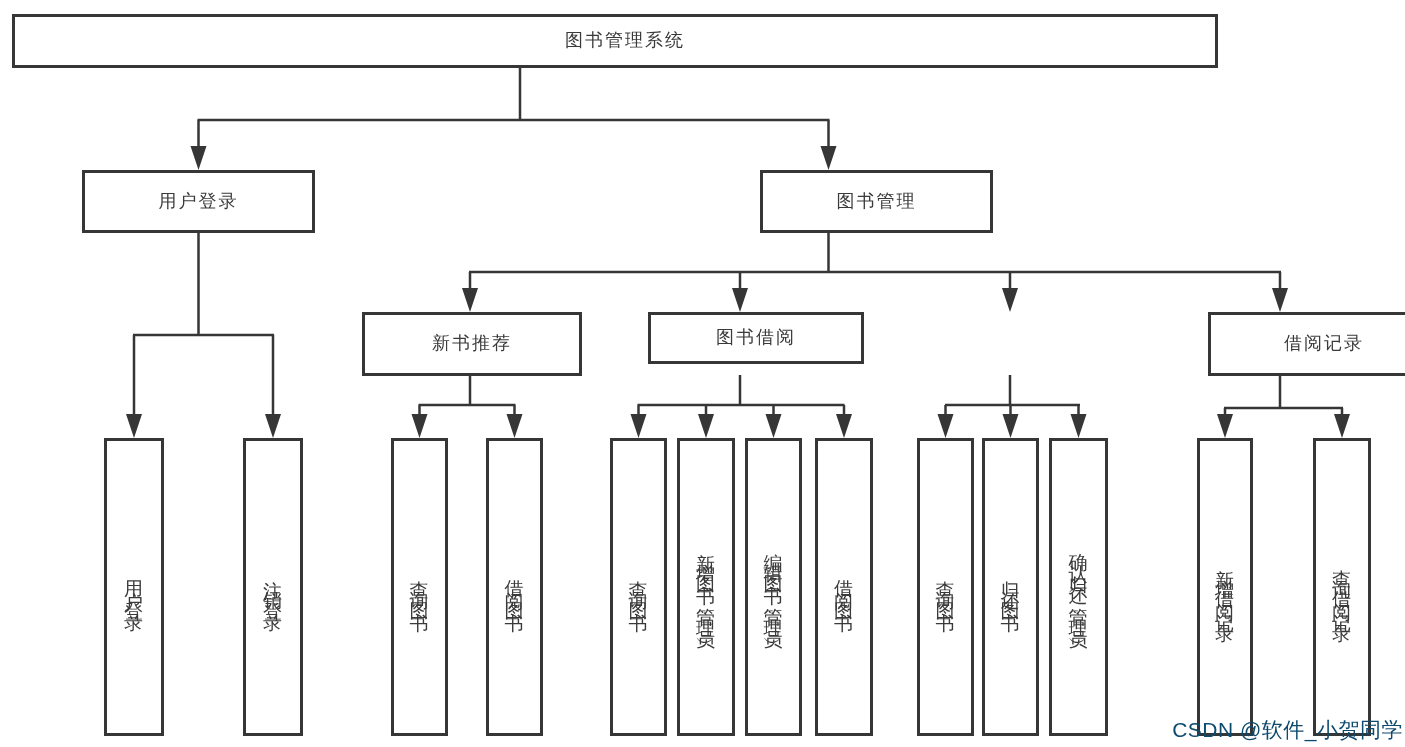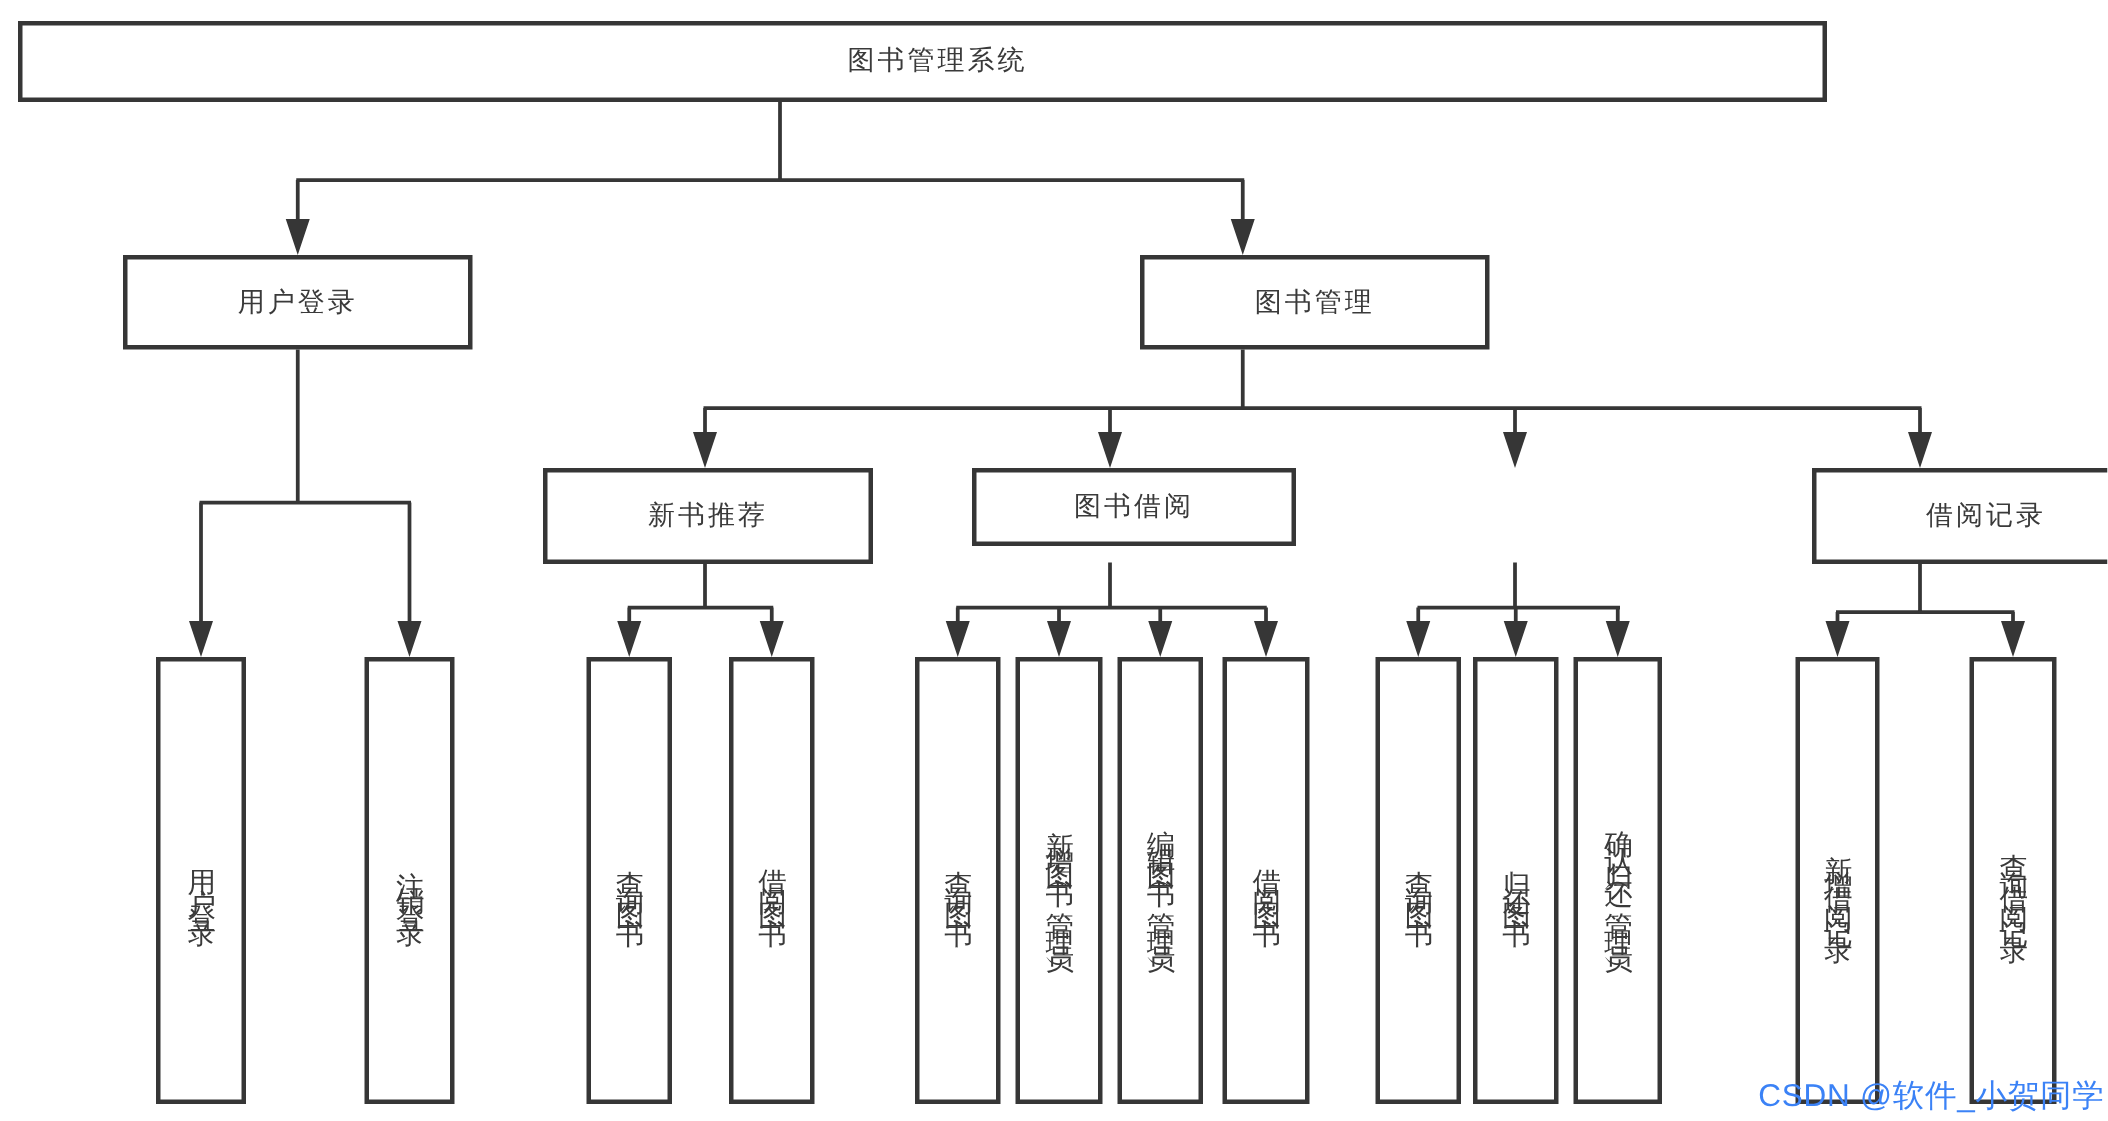--- a/index.html
+++ b/index.html
@@ -14,21 +14,21 @@
     display:flex;align-items:center;justify-content:center;
     color:#3a3a3a;font-size:18px;line-height:1.1;white-space:nowrap;
   }
   .h{letter-spacing:2px;}
   .v{
     writing-mode:vertical-rl;
     letter-spacing:11px;line-height:1;font-size:19px;
   }
   .watermark{
     position:absolute;right:2px;top:716px;z-index:2;
-    font-size:21px;color:#3b82f6;letter-spacing:0.5px;white-space:nowrap;
+    font-size:21px;color:#0c4a6e;letter-spacing:0.5px;white-space:nowrap;
   }
 </style>
 </head>
 <body>
 
 <div class="stage">
 
   <svg id="wires" width="1405" height="747" viewBox="0 0 1405 747" aria-hidden="true">
     <path id="wire-lines" fill="none" stroke-width="2.5" d="M520 66V121M198.5 232V336M828.5 232V273M470 375V406M740 375V406M1010 375V406M1280 375V409M197.5 120H829.5M133 335H274M469 272H1281M418.5 405H515.5M637.5 405H844.5M945 405H1080M1224 408H1343M198.5 120V154M828.5 120V154M134 335V422M273 335V422M470 272V296M740 272V296M1010 272V296M1280 272V296M419.5 405V422M514.5 405V422M638.5 405V422M706 405V422M773.5 405V422M844 405V422M945.5 405V422M1010.5 405V422M1078.5 405V422M1225 408V422M1342 408V422" stroke="#363636"></path>
     <path id="wire-heads" stroke="none" d="M198.5 170L190.5 146H206.5ZM828.5 170L820.5 146H836.5ZM134 438L126 414H142ZM273 438L265 414H281ZM470 312L462 288H478ZM740 312L732 288H748ZM1010 312L1002 288H1018ZM1280 312L1272 288H1288ZM419.5 438L411.5 414H427.5ZM514.5 438L506.5 414H522.5ZM638.5 438L630.5 414H646.5ZM706 438L698 414H714ZM773.5 438L765.5 414H781.5ZM844 438L836 414H852ZM945.5 438L937.5 414H953.5ZM1010.5 438L1002.5 414H1018.5ZM1078.5 438L1070.5 414H1086.5ZM1225 438L1217 414H1233ZM1342 438L1334 414H1350Z" fill="#363636"></path>

